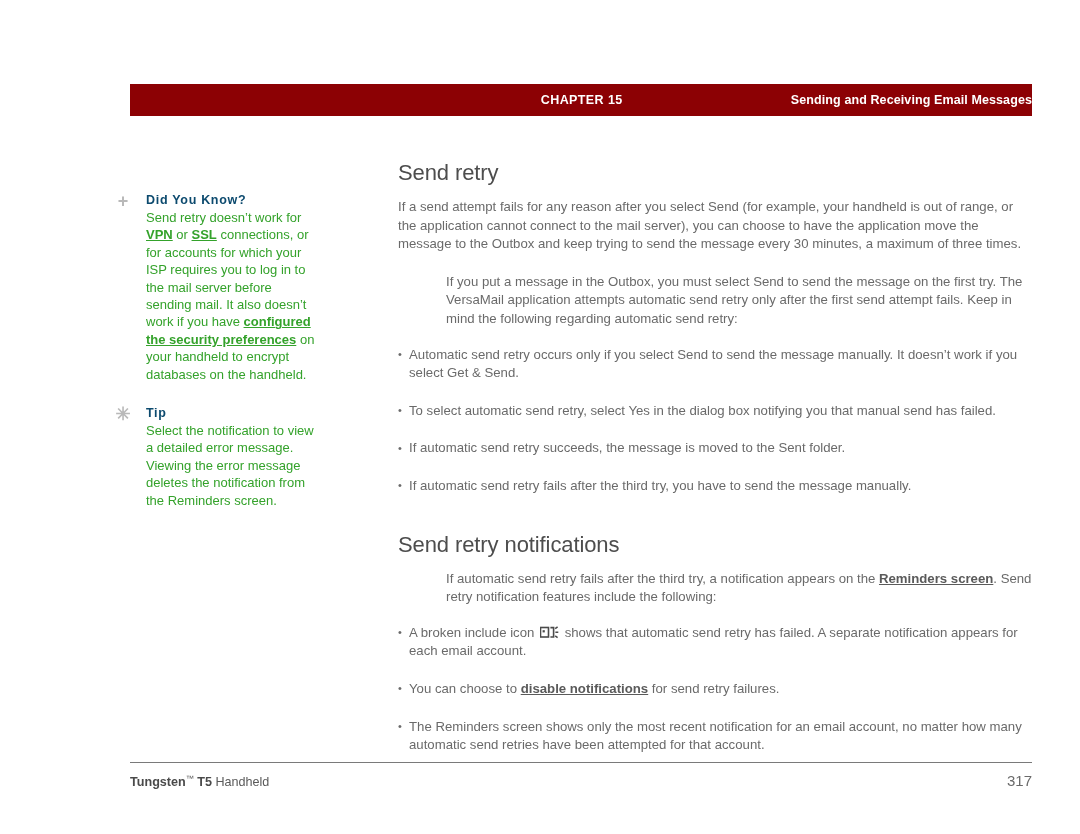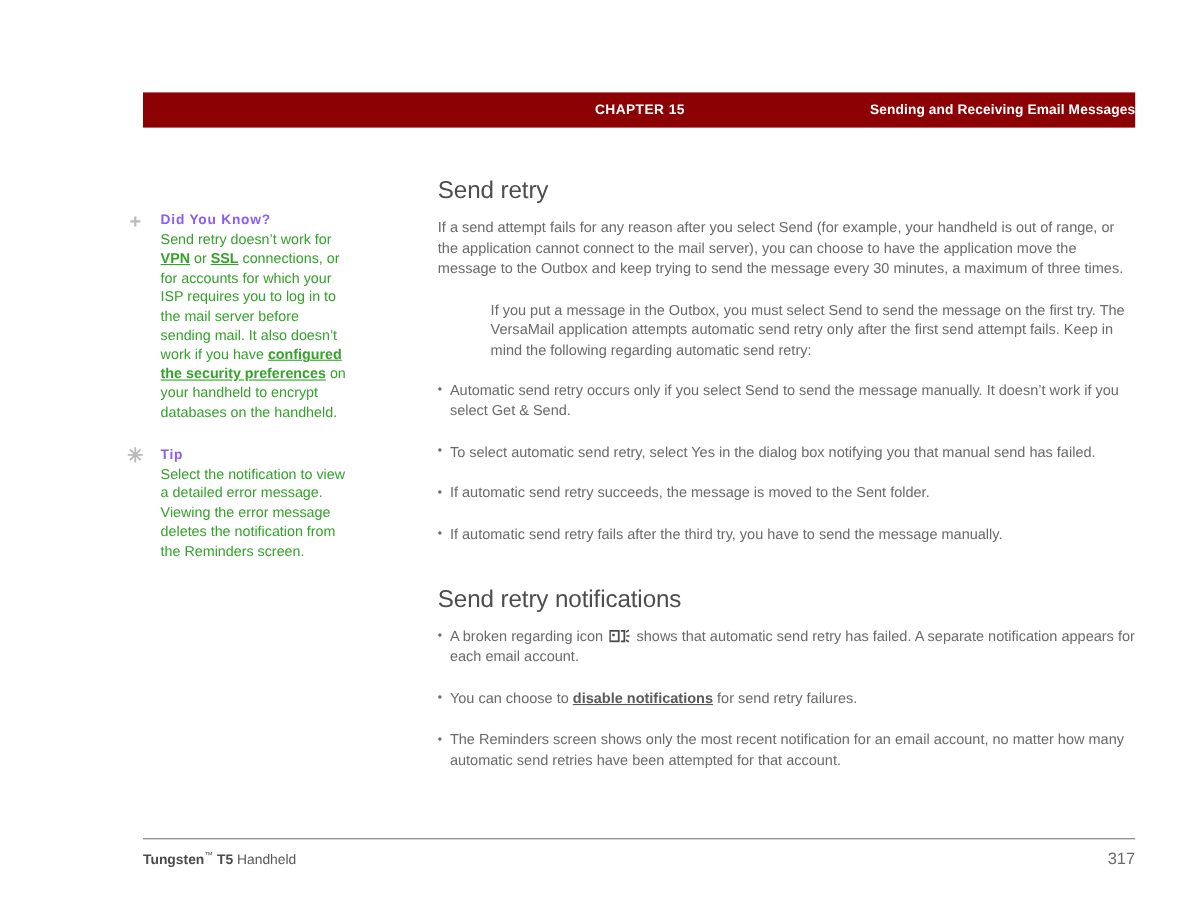--- a/index.html
+++ b/index.html
@@ -59,21 +59,21 @@
     top: 0px;
     width: 22px;
     text-align: center;
     color: #b9b9b9;
     font-size: 18px;
     line-height: 18px;
     font-weight: bold;
   }
   .note-label {
     margin-left: 34px;
-    color: #8b5cf6;
+    color: #0c4a6e;
     font-size: 12.5px;
     font-weight: bold;
     letter-spacing: 0.7px;
     line-height: 17px;
   }
   .note-body {
     margin-left: 34px;
     color: #34a22b;
     font-size: 13px;
     line-height: 17.4px;
@@ -201,22 +201,23 @@
 
   <p class="body tight">If you put a message in the Outbox, you must select Send to send the message on the first try. The VersaMail application attempts automatic send retry only after the first send attempt fails. Keep in mind the following regarding automatic send retry:</p>
 
   <div class="bullet">Automatic send retry occurs only if you select Send to send the message manually. It doesn’t work if you select Get &amp; Send.</div>
   <div class="bullet">To select automatic send retry, select Yes in the dialog box notifying you that manual send has failed.</div>
   <div class="bullet">If automatic send retry succeeds, the message is moved to the Sent folder.</div>
   <div class="bullet">If automatic send retry fails after the third try, you have to send the message manually.</div>
 
   <h2 class="sec-title second">Send retry notifications</h2>
 
-
-  <div class="bullet"><span>A broken regarding icon </span><span class="env-icon"><svg width="19" height="13" viewBox="0 0 19 13" xmlns="http://www.w3.org/2000/svg">
+  <p class="body tight"><span>If automatic send retry fails after the third try, a notification appears on the </span><a class="xref" href="#">Reminders screen</a><span>. Send retry notification features include the following:</span></p>
+
+  <div class="bullet"><span>A broken include icon </span><span class="env-icon"><svg width="19" height="13" viewBox="0 0 19 13" xmlns="http://www.w3.org/2000/svg">
           <rect x="0.5" y="1.5" width="8" height="9.5" fill="none" stroke="#4a4a4a" stroke-width="1.6"></rect>
           <rect x="2.6" y="4.2" width="2.2" height="2.2" fill="#4a4a4a"></rect>
           <path d="M10.4 1.6 L13.6 1.6 L13.6 11 L10.4 11" fill="none" stroke="#4a4a4a" stroke-width="1.6"></path>
           <path d="M15.2 2.6 L17.6 0.8 M15.4 6.2 L18.3 6.2 M15.2 9.8 L17.6 11.6" stroke="#4a4a4a" stroke-width="1.5" fill="none"></path>
         </svg></span><span> shows that automatic send retry has failed. A separate notification appears for each email account.</span></div>
 
   <div class="bullet"><span>You can choose to </span><a class="xref" href="#">disable notifications</a><span> for send retry failures.</span></div>
 
   <div class="bullet">The Reminders screen shows only the most recent notification for an email account, no matter how many automatic send retries have been attempted for that account.</div>
 

